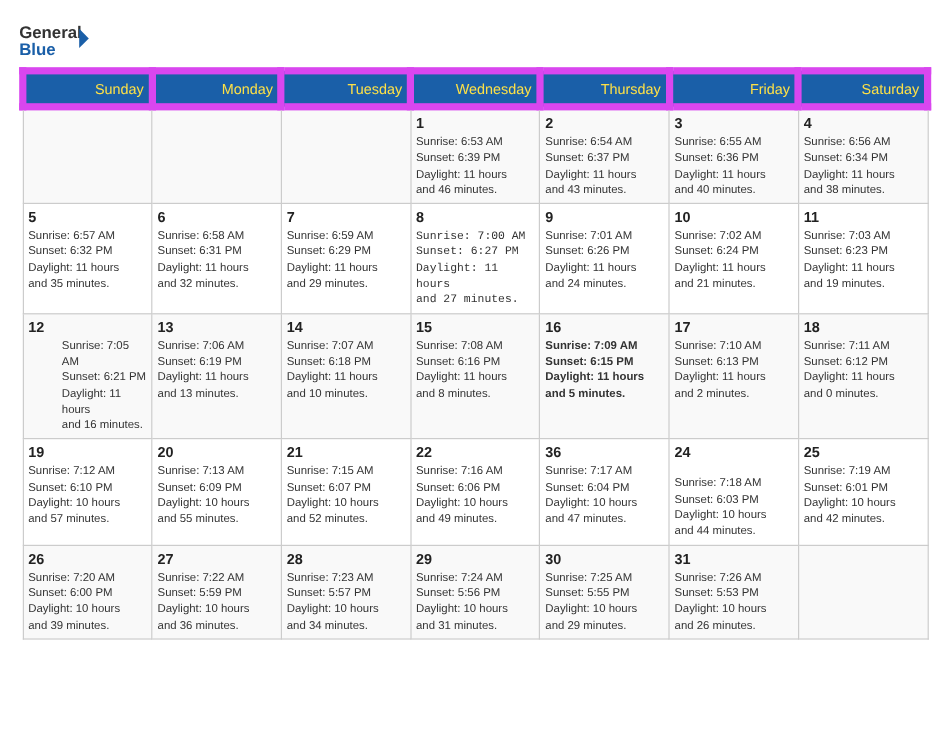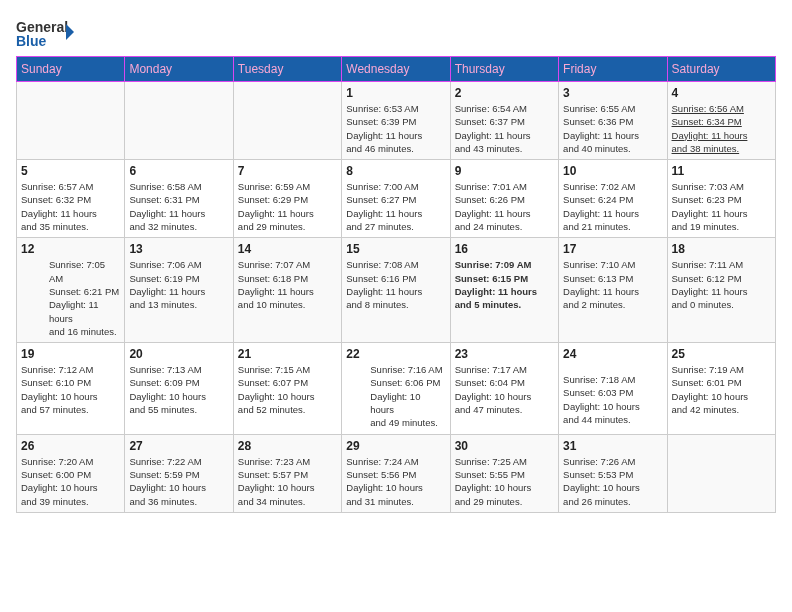--- a/index.html
+++ b/index.html
@@ -33,26 +33,26 @@
       font-size: 14px;
       color: #555;
     }
     table {
       width: 100%;
       border-collapse: collapse;
       font-size: 10.5px;
     }
     thead tr th {
       background-color: #1a5fa8;
-      color: #f9a8d4;
+      color: #fde047;
       padding: 5px 4px;
-      text-align: left;
+      text-align: right;
       font-size: 12px;
       font-weight: normal;
-      border: 1px solid #d946ef;
+      border: 6px solid #d946ef;
     }
     tbody tr td {
       border: 1px solid #ccc;
       vertical-align: top;
       padding: 4px;
       width: 108px;
       min-height: 80px;
       background: #fff;
     }
     tbody tr:nth-child(odd) td {
@@ -126,21 +126,21 @@
         </td>
         <td>
           <div class="day-number">3</div>
           <div class="day-info" style="white-space: pre-line;">Sunrise: 6:55 AM
 Sunset: 6:36 PM
 Daylight: 11 hours
 and 40 minutes.</div>
         </td>
         <td>
           <div class="day-number">4</div>
-          <div class="day-info" style="white-space: pre-line; text-decoration: underline;">Sunrise: 6:56 AM
+          <div class="day-info" style="white-space: pre-line;">Sunrise: 6:56 AM
 Sunset: 6:34 PM
 Daylight: 11 hours
 and 38 minutes.</div>
         </td>
       </tr>
       <tr>
         <td>
           <div class="day-number">5</div>
           <div class="day-info" style="white-space: pre-line;">Sunrise: 6:57 AM
 Sunset: 6:32 PM
@@ -156,21 +156,21 @@
         </td>
         <td>
           <div class="day-number">7</div>
           <div class="day-info" style="white-space: pre-line;">Sunrise: 6:59 AM
 Sunset: 6:29 PM
 Daylight: 11 hours
 and 29 minutes.</div>
         </td>
         <td>
           <div class="day-number">8</div>
-          <div class="day-info" style="white-space: pre-line;">Sunrise: 7:00 AM
+          <div class="day-info" style="white-space: pre-line; font-family: Liberation Mono, monospace;">Sunrise: 7:00 AM
 Sunset: 6:27 PM
 Daylight: 11 hours
 and 27 minutes.</div>
         </td>
         <td>
           <div class="day-number">9</div>
           <div class="day-info" style="white-space: pre-line;">Sunrise: 7:01 AM
 Sunset: 6:26 PM
 Daylight: 11 hours
 and 24 minutes.</div>
@@ -258,27 +258,27 @@
         </td>
         <td>
           <div class="day-number">21</div>
           <div class="day-info" style="white-space: pre-line;">Sunrise: 7:15 AM
 Sunset: 6:07 PM
 Daylight: 10 hours
 and 52 minutes.</div>
         </td>
         <td>
           <div class="day-number">22</div>
-          <div class="day-info" style="white-space: pre-line; margin-left: 24px;">Sunrise: 7:16 AM
+          <div class="day-info" style="white-space: pre-line;">Sunrise: 7:16 AM
 Sunset: 6:06 PM
 Daylight: 10 hours
 and 49 minutes.</div>
         </td>
         <td>
-          <div class="day-number">23</div>
+          <div class="day-number">36</div>
           <div class="day-info" style="white-space: pre-line;">Sunrise: 7:17 AM
 Sunset: 6:04 PM
 Daylight: 10 hours
 and 47 minutes.</div>
         </td>
         <td>
           <div class="day-number">24</div>
           <div class="day-info" style="white-space: pre-line; margin-top: 12px;">Sunrise: 7:18 AM
 Sunset: 6:03 PM
 Daylight: 10 hours

